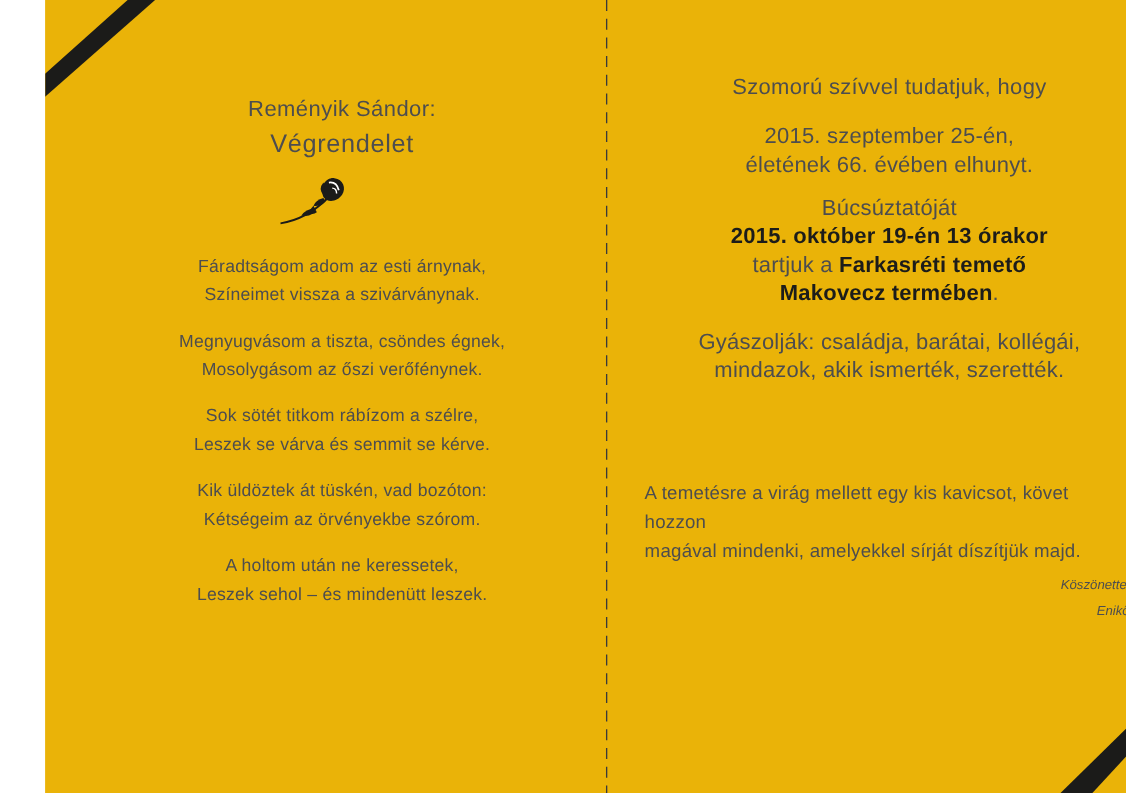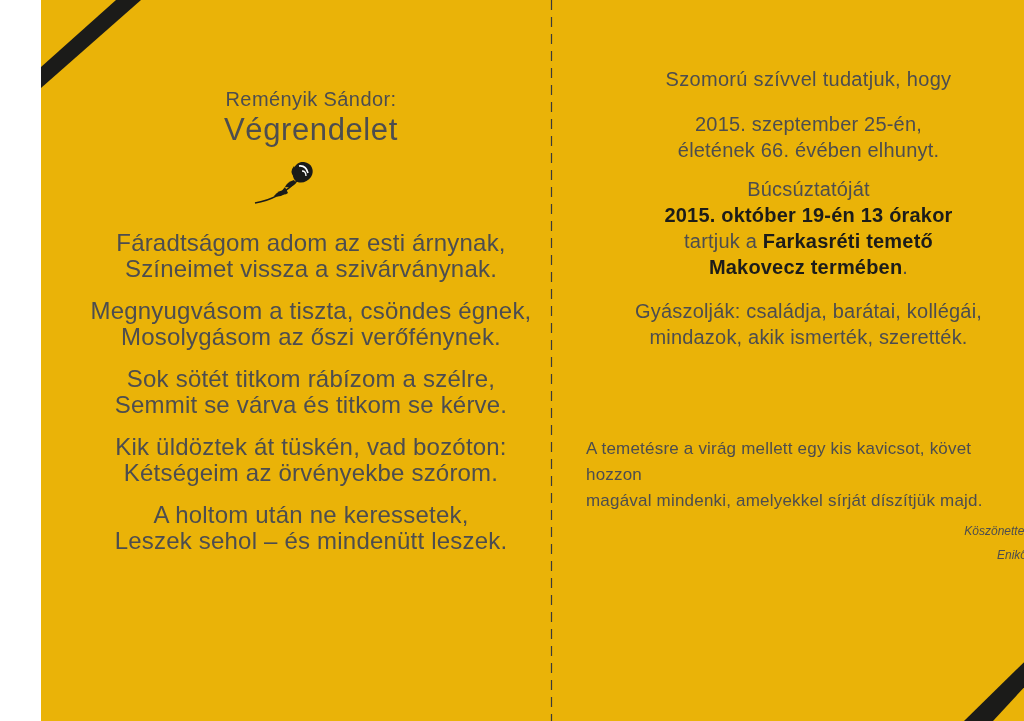--- a/index.html
+++ b/index.html
@@ -25,33 +25,33 @@
   }
   .page-left  { left: 40px;  width: 460px; padding-top: 86px; }
   .page-right { left: 545px; width: 445px; padding-top: 66px; }
 
   .poem-author {
     font-size: 20px;
     line-height: 26px;
     letter-spacing: 0.4px;
   }
   .poem-title {
-    font-size: 31px;
+    font-size: 23px;
     line-height: 32px;
     margin-top: 2px;
     letter-spacing: 0.6px;
   }
   .rose-wrap {
     margin-top: 14px;
     height: 50px;
     position: relative;
     left: -26px;
   }
   .stanza {
-    font-size: 24px;
+    font-size: 16px;
     line-height: 26px;
     margin-top: 16px;
     letter-spacing: 0.2px;
   }
   .stanza.first { margin-top: 20px; }
 
   .ann-intro {
     font-size: 20px;
     line-height: 26px;
     letter-spacing: 0.3px;
@@ -117,21 +117,21 @@
     <div class="stanza first">
       <div>Fáradtságom adom az esti árnynak,</div>
       <div>Színeimet vissza a szivárványnak.</div>
     </div>
     <div class="stanza">
       <div>Megnyugvásom a tiszta, csöndes égnek,</div>
       <div>Mosolygásom az őszi verőfénynek.</div>
     </div>
     <div class="stanza">
       <div>Sok sötét titkom rábízom a szélre,</div>
-      <div>Semmit se várva és titkom se kérve.</div>
+      <div>Leszek se várva és semmit se kérve.</div>
     </div>
     <div class="stanza">
       <div>Kik üldöztek át tüskén, vad bozóton:</div>
       <div>Kétségeim az örvényekbe szórom.</div>
     </div>
     <div class="stanza">
       <div>A holtom után ne keressetek,</div>
       <div>Leszek sehol – és mindenütt leszek.</div>
     </div>
   </section>

